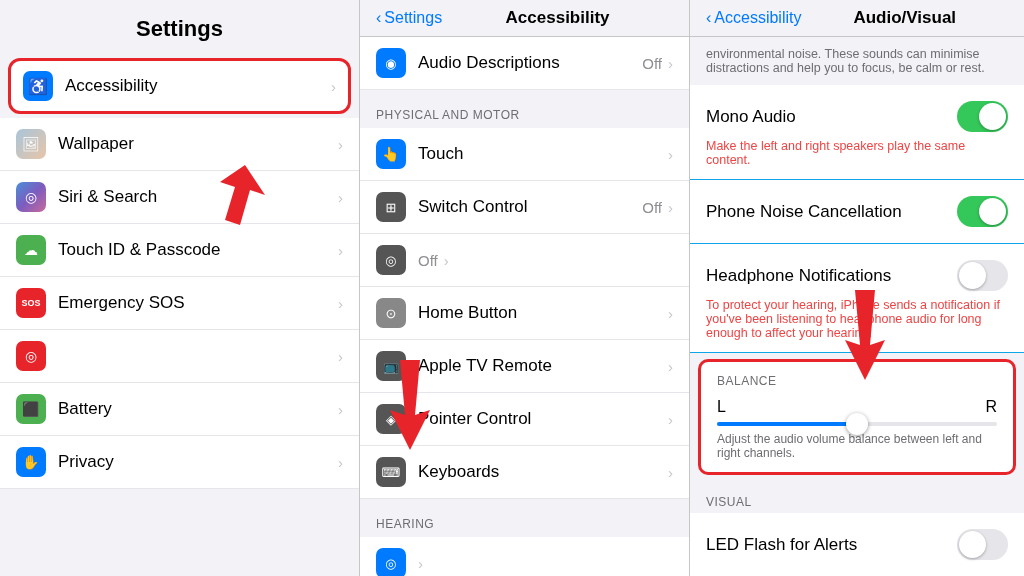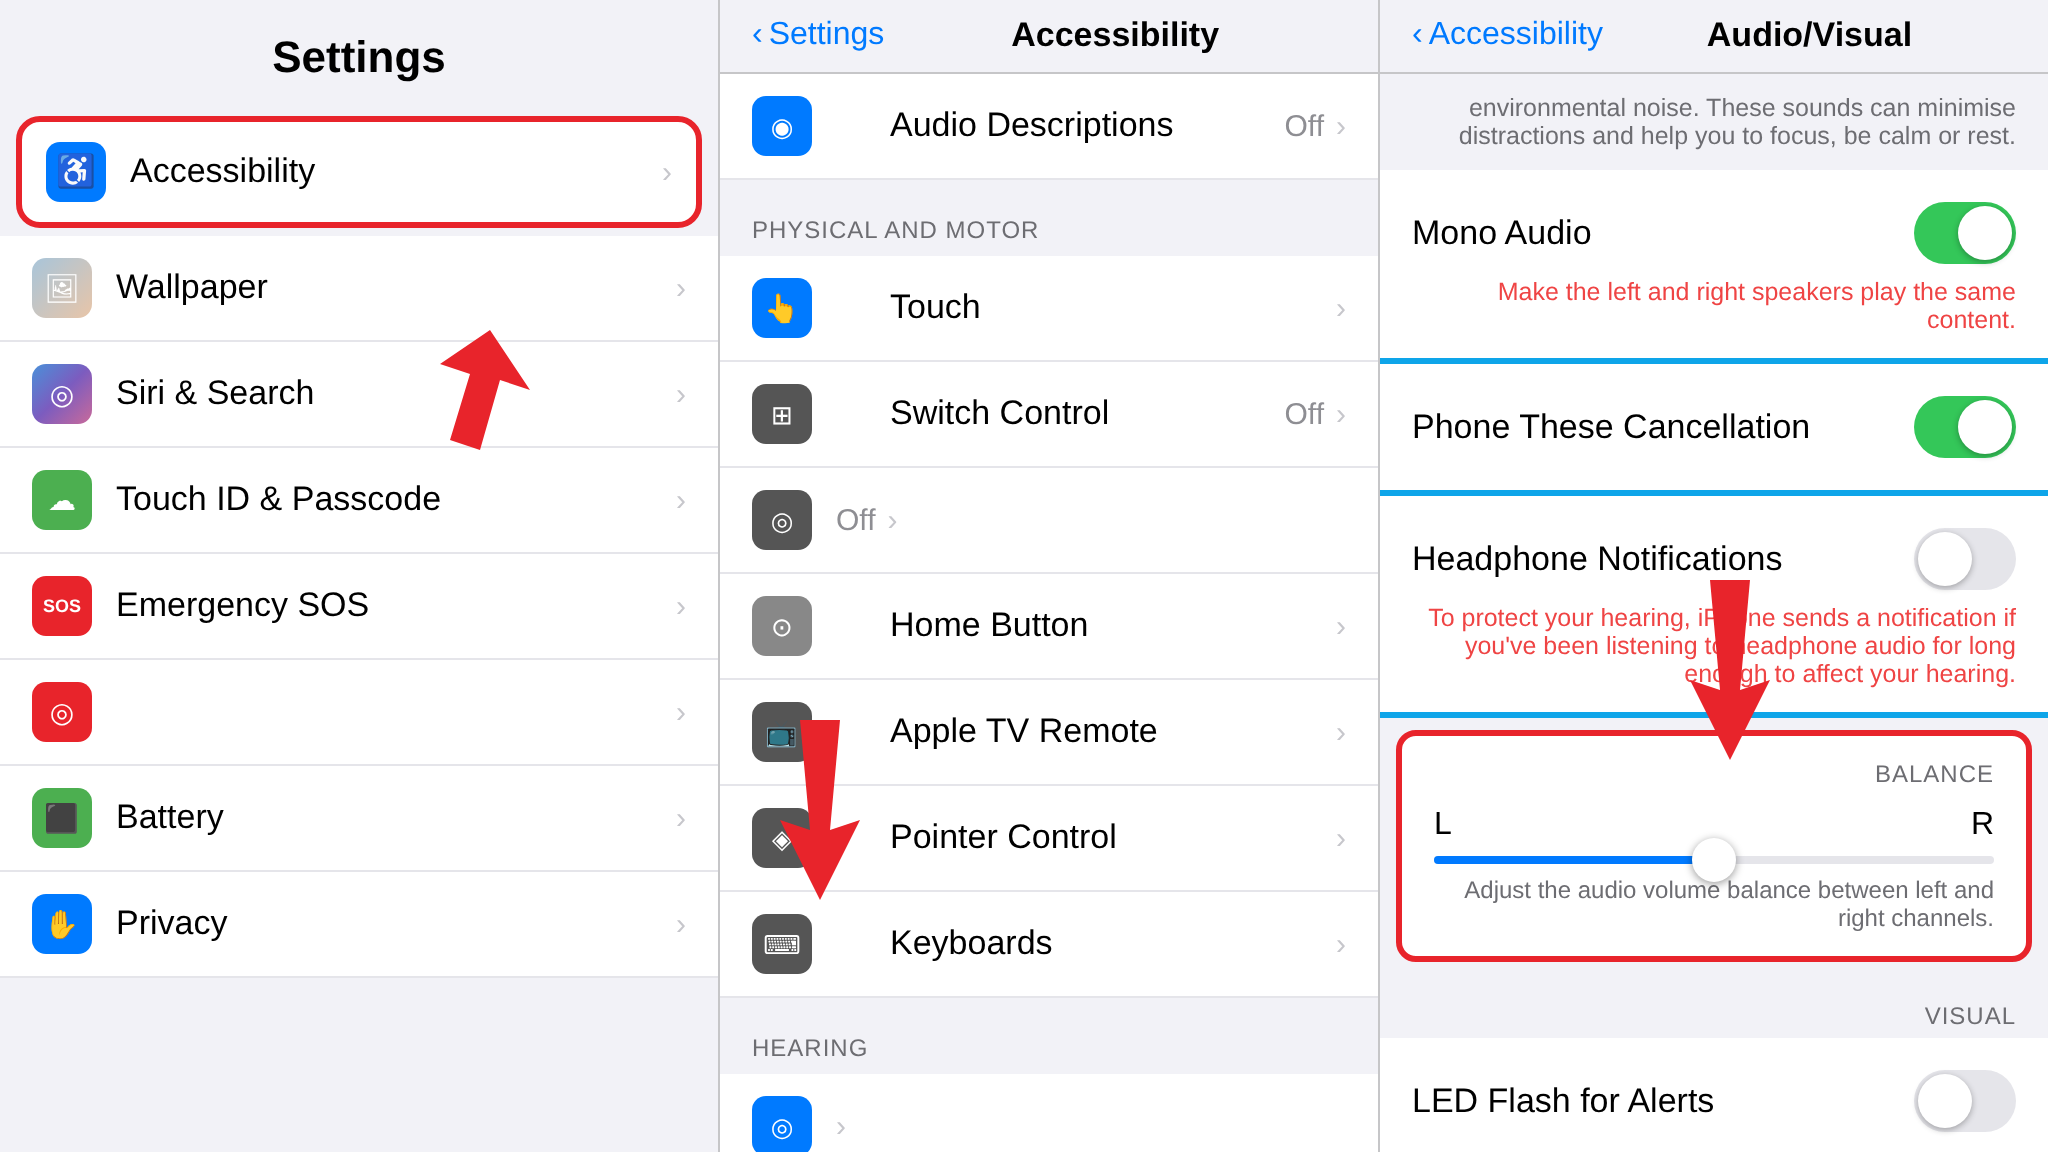--- a/index.html
+++ b/index.html
@@ -124,21 +124,20 @@
       display: flex;
       align-items: center;
       justify-content: center;
       margin-right: 12px;
       flex-shrink: 0;
     }
     .mid-item .item-label {
       font-size: 17px;
       color: #000;
       flex: 1;
-      margin-left: 27px;
     }
     .mid-item .value-text {
       font-size: 15px;
       color: #8e8e93;
       margin-right: 6px;
     }
     .mid-item .chevron {
       color: #c7c7cc;
       font-size: 15px;
     }
@@ -169,27 +168,26 @@
     .right-nav-title {
       font-size: 17px;
       font-weight: 600;
       margin: 0 auto;
       color: #000;
     }
     .right-content {
       flex: 1;
       overflow-y: auto;
       padding: 0;
-      text-align: right;
     }
     .right-section {
       background: #fff;
       margin: 0;
       padding: 12px 16px;
-      border-bottom: 3px solid #0ea5e9;
+      border-bottom: 1px solid #0ea5e9;
     }
     .right-section-intro {
       font-size: 12.5px;
       color: #6d6d72;
       padding: 10px 16px;
       background: #f2f2f7;
     }
     .right-row {
       display: flex;
       align-items: center;
@@ -488,21 +486,21 @@
     <div class="right-section">
       <div class="right-row">
         <span class="right-row-label">Mono Audio</span>
         <div class="toggle on"></div>
       </div>
       <div class="right-row-desc">Make the left and right speakers play the same content.</div>
     </div>
 
     <div class="right-section">
       <div class="right-row">
-        <span class="right-row-label">Phone These Cancellation</span>
+        <span class="right-row-label">Phone Noise Cancellation</span>
         <div class="toggle on"></div>
       </div>
     </div>
 
     <div class="right-section">
       <div class="right-row">
         <span class="right-row-label">Headphone Notifications</span>
         <div class="toggle off"></div>
       </div>
       <div class="right-row-desc">To protect your hearing, iPhone sends a notification if you've been listening to headphone audio for long enough to affect your hearing.</div>

